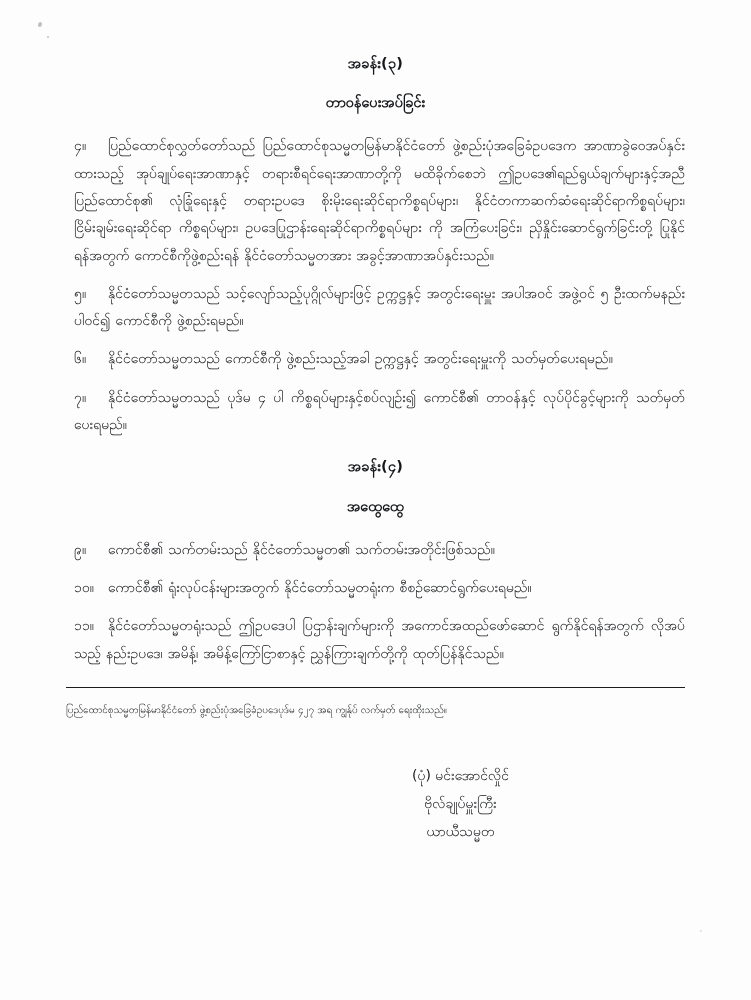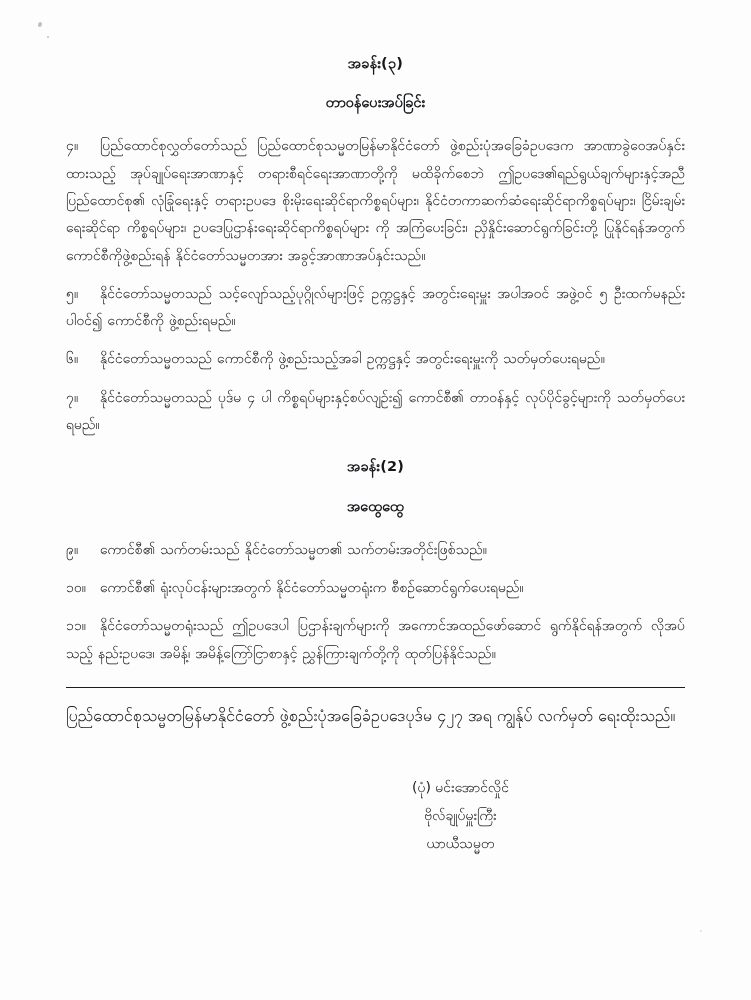--- a/index.html
+++ b/index.html
@@ -49,37 +49,37 @@
   h3.section-sub {
     text-align: center;
     font-size: 14.5px;
     font-weight: 600;
     margin: 16px 0 18px 0;
     line-height: 1.6;
   }
   p.para {
     font-size: 14px;
     line-height: 1.95;
-    margin: 0 0 11px 0;
+    margin: 0 0 11px 8px;
     text-align: justify;
     text-justify: inter-word;
     word-spacing: .6px;
   }
   p.para .num {
     display: inline-block;
     min-width: 34px;
   }
   .rule {
     border: none;
     border-top: 1.3px solid #1b1d20;
     margin: 20px 0 12px 0;
     width: 100%;
   }
   p.closing {
-    font-size: 16px;
+    font-size: 10px;
     line-height: 1.95;
     margin: 0 0 6px 0;
     text-align: left;
   }
   .signature {
     margin-top: 42px;
     text-align: center;
     padding-left: 170px;
   }
   .signature div {
@@ -113,21 +113,21 @@
     <p class="para">
       <span class="num">၆။</span><span>နိုင်ငံတော်သမ္မတသည် ကောင်စီကို ဖွဲ့စည်းသည့်အခါ ဥက္ကဋ္ဌနှင့် အတွင်းရေးမှူးကို သတ်မှတ်ပေးရမည်။</span>
     </p>
 
     <p class="para">
       <span class="num">၇။</span><span>နိုင်ငံတော်သမ္မတသည် ပုဒ်မ ၄ ပါ ကိစ္စရပ်များနှင့်စပ်လျဉ်း၍ ကောင်စီ၏ တာဝန်နှင့် လုပ်ပိုင်ခွင့်များကို သတ်မှတ်ပေးရမည်။</span>
     </p>
 
     <div class="spacer-top"></div>
 
-    <h2 class="section-head">အခန်း(2)</h2>
+    <h2 class="section-head">အခန်း(၄)</h2>
     <h3 class="section-sub">အထွေထွေ</h3>
 
 
     <p class="para">
       <span class="num">၉။</span><span>ကောင်စီ၏ သက်တမ်းသည် နိုင်ငံတော်သမ္မတ၏ သက်တမ်းအတိုင်းဖြစ်သည်။</span>
     </p>
 
     <p class="para">
       <span class="num">၁၀။</span><span>ကောင်စီ၏ ရုံးလုပ်ငန်းများအတွက် နိုင်ငံတော်သမ္မတရုံးက စီစဉ်ဆောင်ရွက်ပေးရမည်။</span>
     </p>

